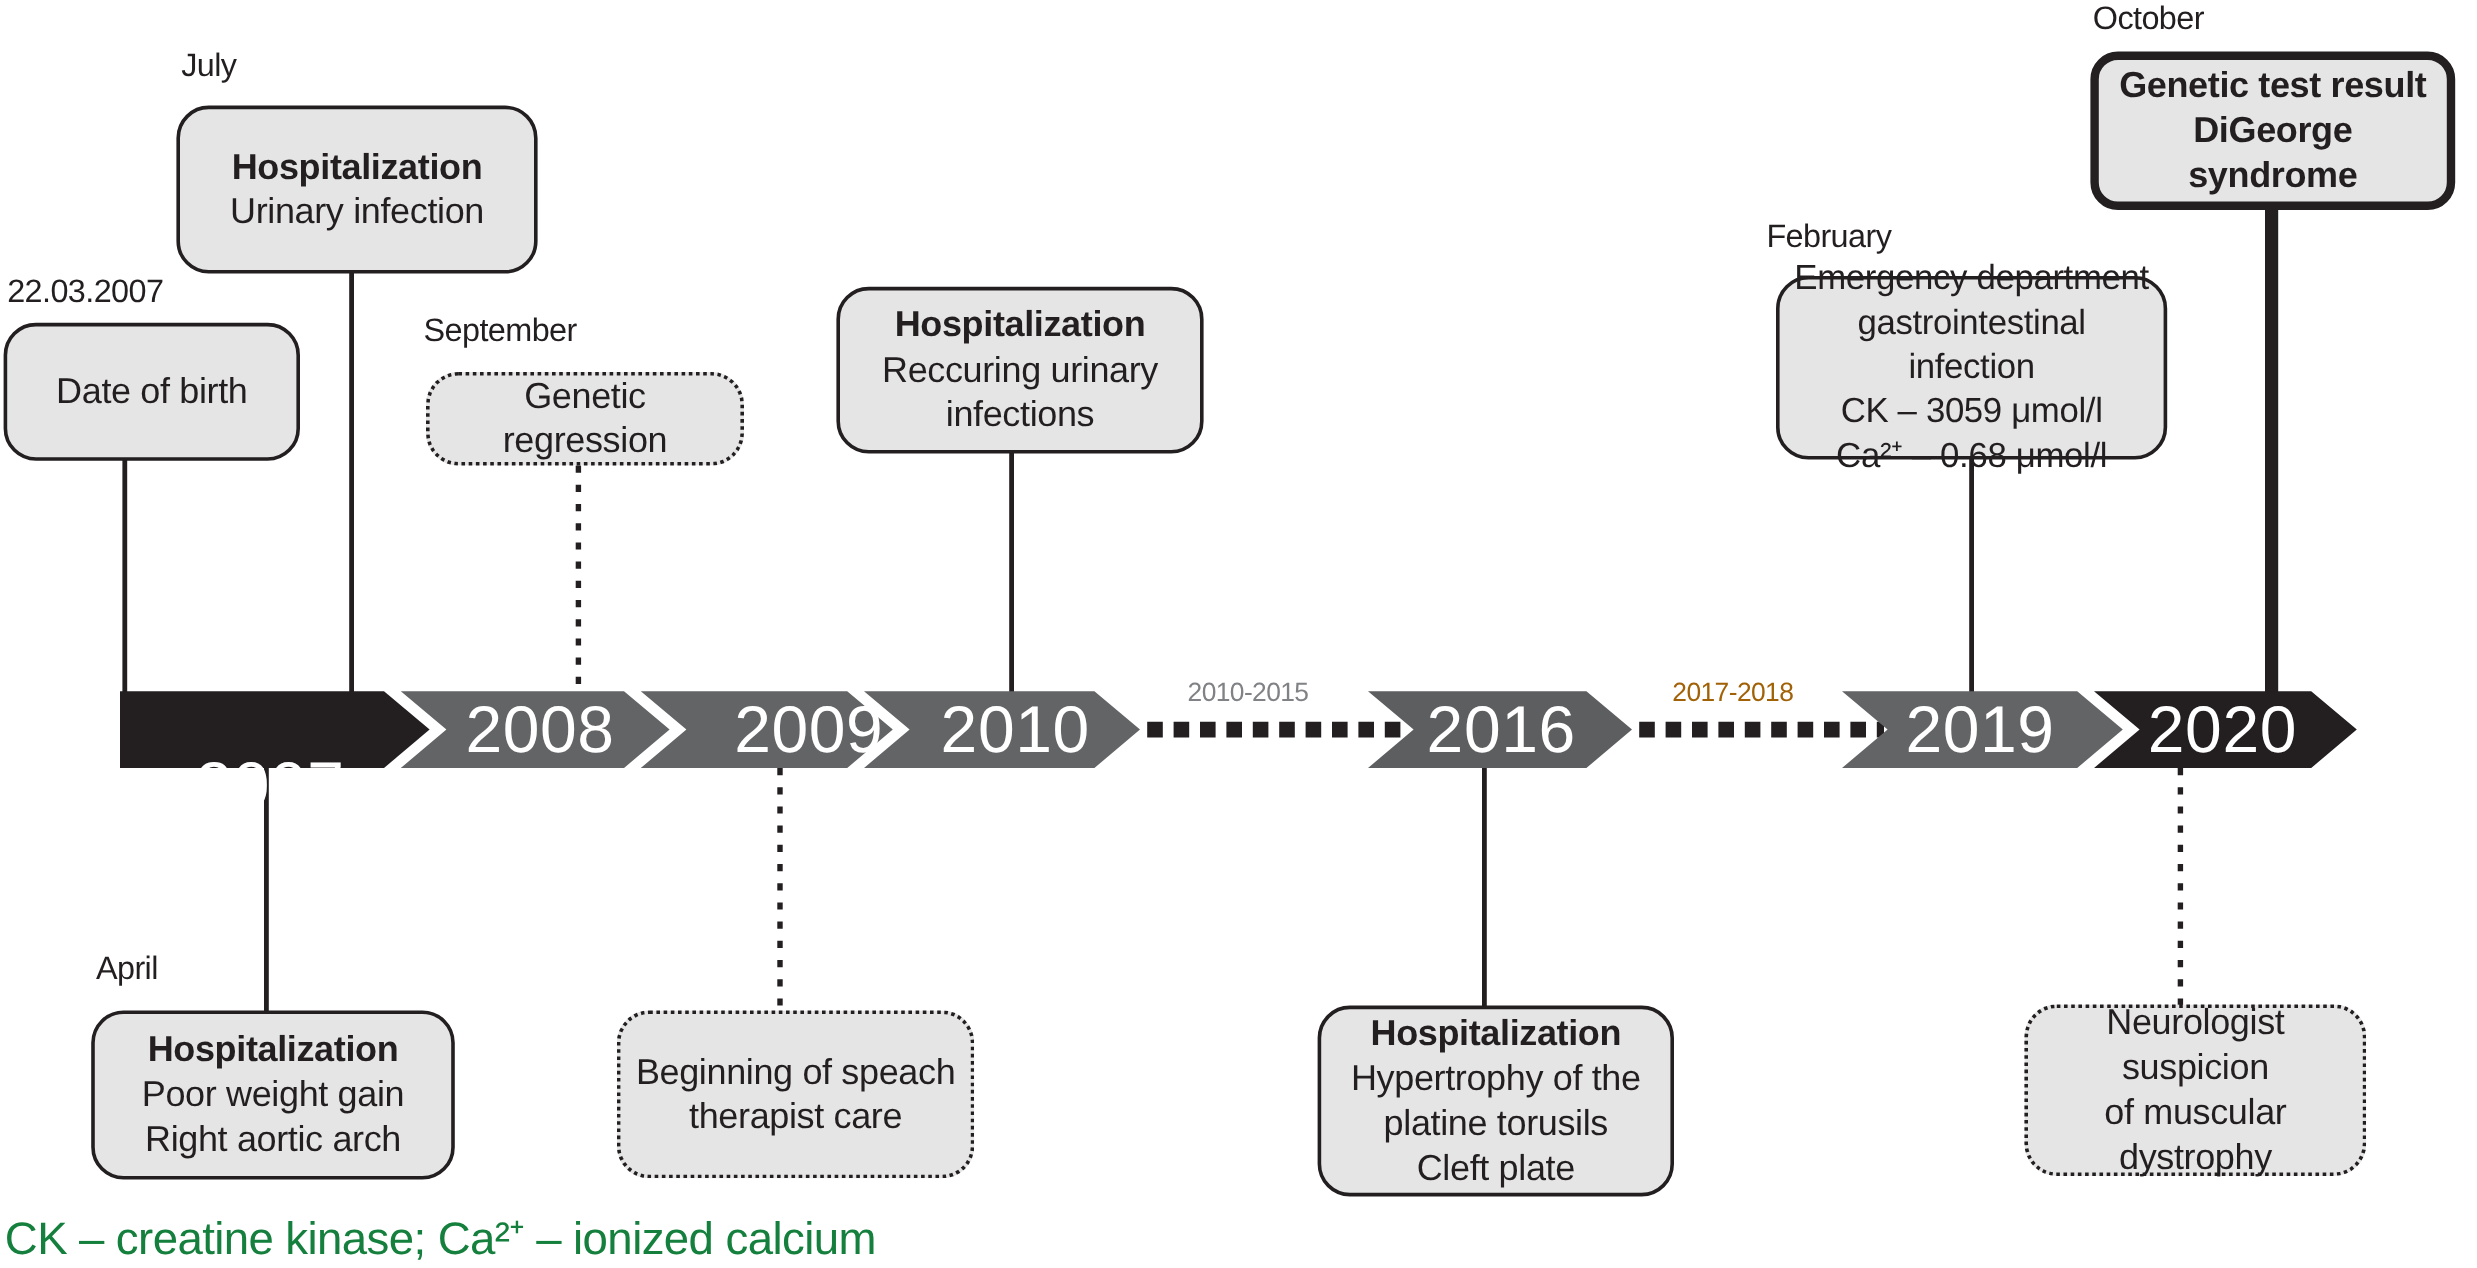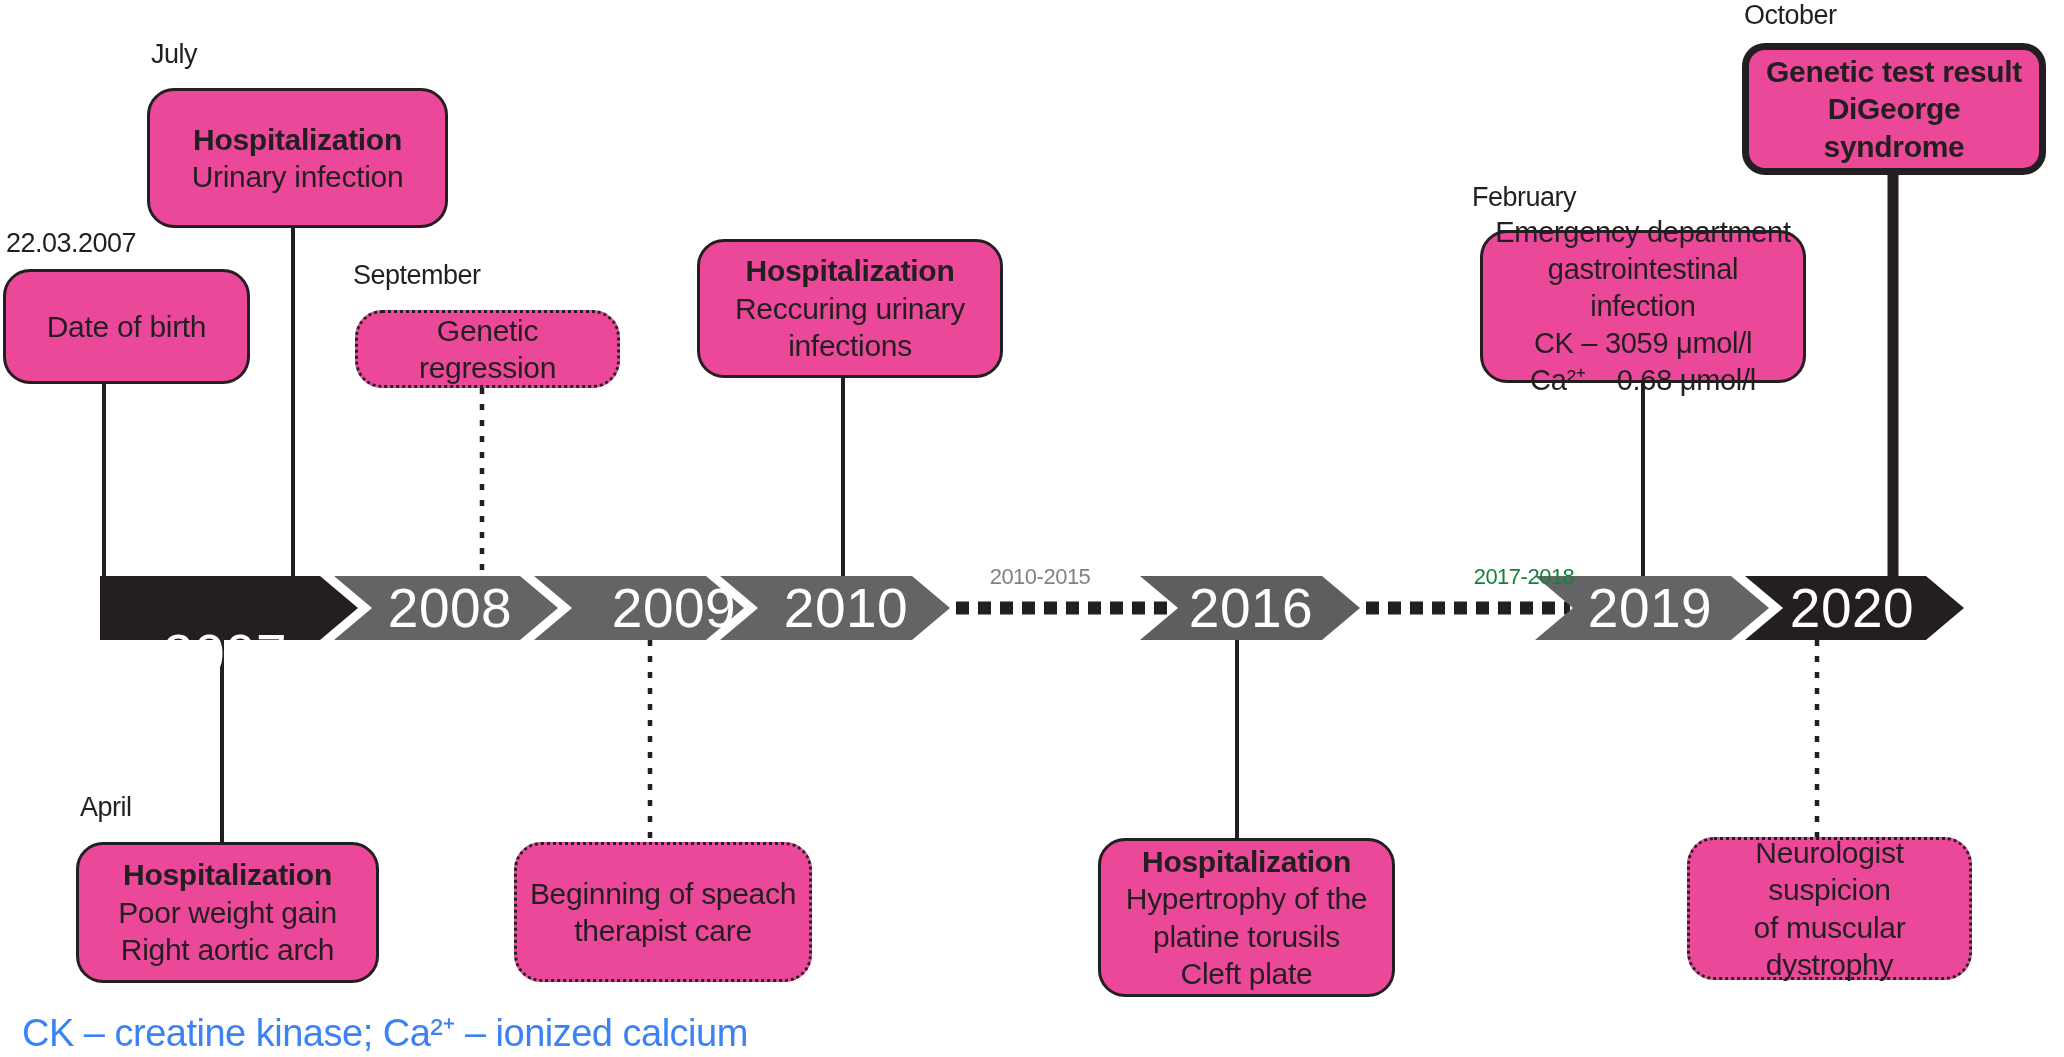--- a/index.html
+++ b/index.html
@@ -11,21 +11,21 @@
   .conn-thick{stroke:#231f20;stroke-width:11;}
   .conn-dotted{stroke:#231f20;stroke-width:4.5;stroke-dasharray:6 10;}
   .gapline{stroke:#231f20;stroke-width:13;stroke-dasharray:13 9;}
 
   .year{position:absolute;top:581px;transform:translateX(-50%);font-size:55px;font-weight:400;letter-spacing:0.5px;line-height:1;}
   .gap-label{position:absolute;top:566px;transform:translateX(-50%);font-size:22px;font-weight:400;line-height:1;letter-spacing:-0.5px;}
 
   .month{position:absolute;font-size:27px;font-weight:normal;line-height:1;letter-spacing:-0.5px;white-space:nowrap;text-align:right;}
 
   .box{position:absolute;box-sizing:border-box;display:flex;flex-direction:column;align-items:center;justify-content:center;
-       text-align:center;border:3.5px solid #231f20;border-radius:27px;background:#ec4899;
+       text-align:center;border:3.5px solid #231f20;border-radius:27px;background:#e5e5e5;
        font-size:30px;line-height:1.25;letter-spacing:-0.3px;padding:4px 10px;}
   .box .title{font-weight:bold;}
   .box.dotted{border-style:dotted;}
   .box.thick{border-width:7px;border-radius:23px;font-weight:bold;}
   .box.feb{font-size:29px;line-height:1.27;}
 
   .footer{position:absolute;left:4px;top:1014px;font-size:38px;line-height:1;letter-spacing:-0.5px;white-space:nowrap;}
 </style>
 </head>
 <body>
@@ -60,21 +60,21 @@
 
   <div class="year" style="left: 225px; color: rgb(255, 255, 255); margin-top: 46px;">2007</div>
   <div class="year" style="left: 450px; color: rgb(255, 255, 255);">2008</div>
   <div class="year" style="left: 648px; color: rgb(255, 255, 255); margin-left: 26px;">2009</div>
   <div class="year" style="left: 846px; color: rgb(255, 255, 255);">2010</div>
   <div class="year" style="left: 1251px; color: rgb(255, 255, 255);">2016</div>
   <div class="year" style="left: 1650px; color: rgb(255, 255, 255);">2019</div>
   <div class="year" style="left: 1852px; color: rgb(255, 255, 255);">2020</div>
 
   <div class="gap-label" style="left: 1040px; color: rgb(128, 130, 133);">2010-2015</div>
-  <div class="gap-label" style="left: 1524px; color: #15803d; text-align: center;">2017-2018</div>
+  <div class="gap-label" style="left: 1444px; color: #a16207; text-align: center;">2017-2018</div>
 
   <div class="month" style="left:6px;top:230px">22.03.2007</div>
   <div class="month" style="left:151px;top:41px">July</div>
   <div class="month" style="left:353px;top:262px">September</div>
   <div class="month" style="left:1472px;top:184px">February</div>
   <div class="month" style="left:1744px;top:2px">October</div>
   <div class="month" style="left:80px;top:794px">April</div>
 
   <div class="box" style="left:3px;top:269px;width:247px;height:115px">
     <div>Date of birth</div>
@@ -123,15 +123,15 @@
     <div>Hypertrophy of the</div>
     <div>platine torusils</div>
     <div>Cleft plate</div>
   </div>
 
   <div class="box dotted" style="left:1687px;top:837px;width:285px;height:143px">
     <div>Neurologist suspicion</div>
     <div>of muscular dystrophy</div>
   </div>
 
-  <div class="footer" style="color: #3b82f6; margin-left: 18px;">CK – creatine kinase; Ca²⁺ – ionized calcium</div>
+  <div class="footer" style="color: #15803d;">CK – creatine kinase; Ca²⁺ – ionized calcium</div>
 
 </div>
 
 </body></html>

